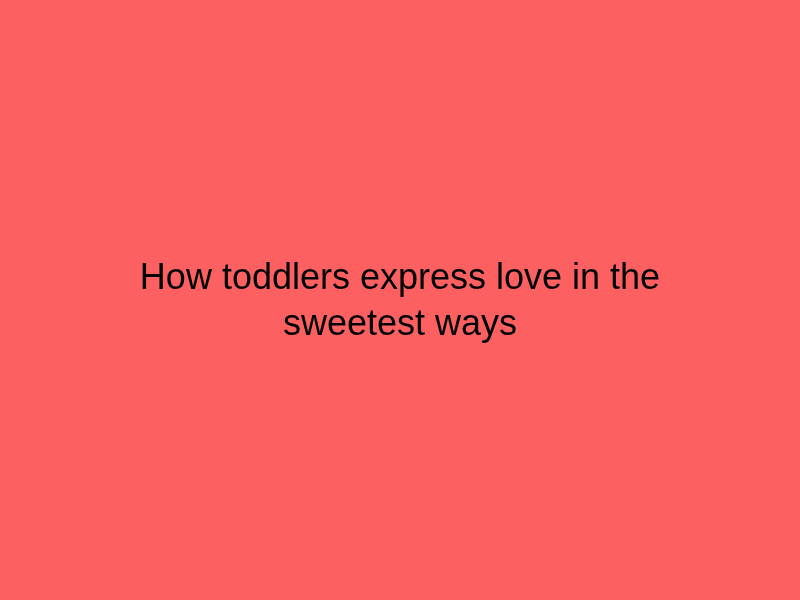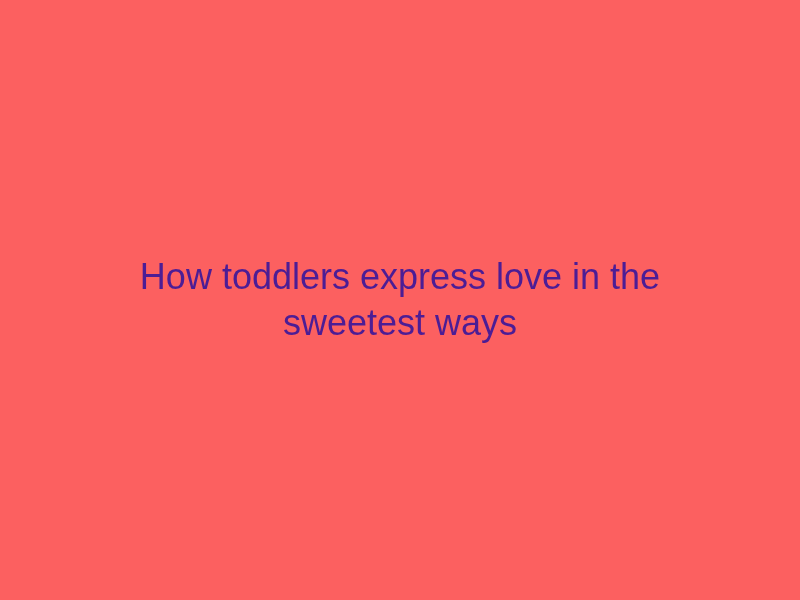--- a/index.html
+++ b/index.html
@@ -32,21 +32,21 @@
   }
 
   .hero-title {
     margin: 0;
     padding: 0;
     font-family: "Liberation Sans", sans-serif;
     font-size: 36px;
     font-weight: 400;
     line-height: 46px;
     letter-spacing: 0px;
-    color: #4c1d95;
+    color: #000000;
     text-align: center;
     word-wrap: break-word;
     -webkit-font-smoothing: antialiased;
   }
 </style>
 </head>
 <body>
 
 <div class="hero-card">
   <div class="hero-inner">

